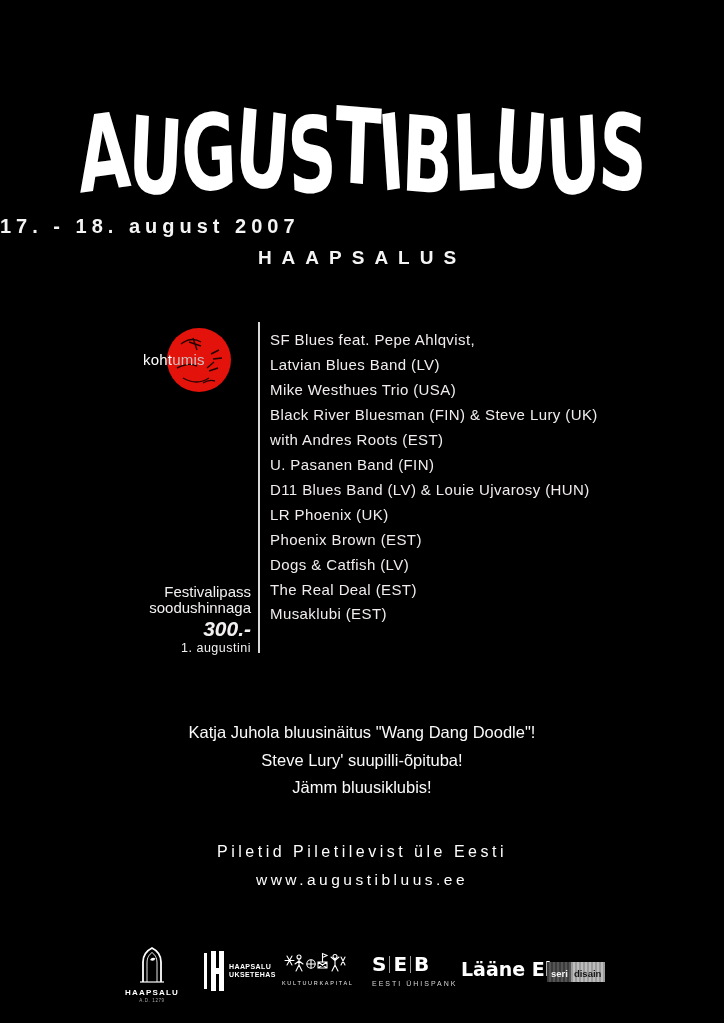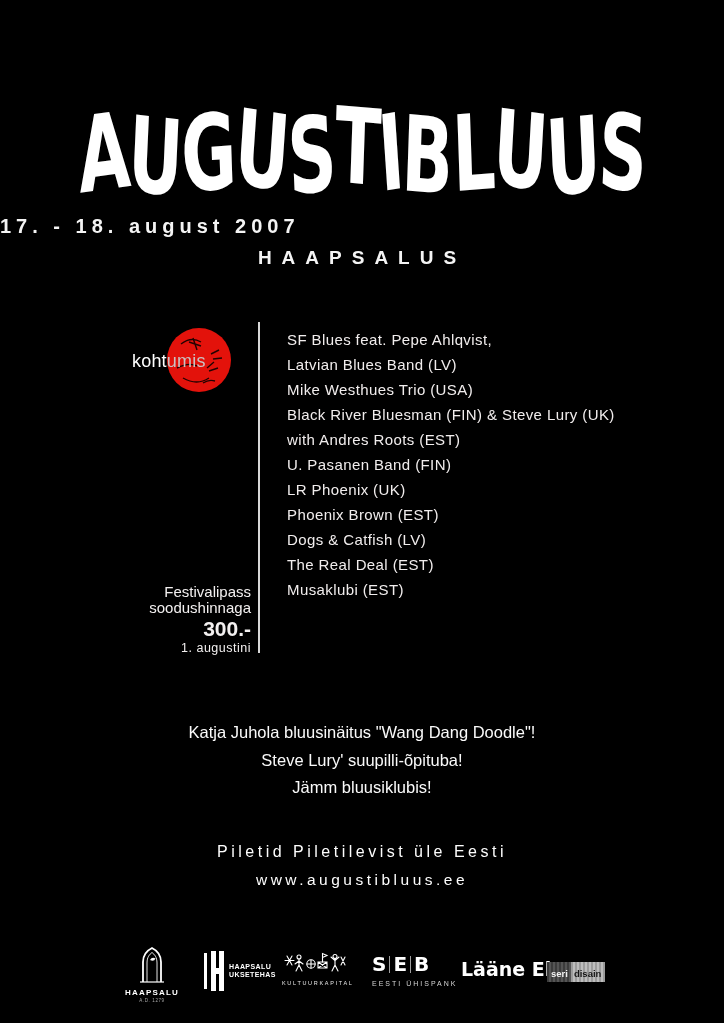--- a/index.html
+++ b/index.html
@@ -36,42 +36,42 @@
     position:absolute;top:247px;left:0;width:100%;text-align:center;
     font-size:19px;font-weight:bold;letter-spacing:10px;color:#f4f4f4;
   }
   
   .red-circle{
     position:absolute;left:167px;top:328px;width:64px;height:64px;
     border-radius:50%;background:#e3120b;
   }
   .circle-grunge{position:absolute;left:0;top:0;}
   .kohtumis{
-    position:absolute;left:132px;top:351px;font-size:18px;
+    position:absolute;left:143px;top:351px;font-size:15px;
     letter-spacing:0.2px;white-space:nowrap;
   }
   .kohtumis .pre{color:#ffffff;}
   .kohtumis .suf{color:#c9c2c2;}
   
   .divider{
     position:absolute;left:258px;top:322px;width:1.5px;height:331px;
     background:#d8d8d8;
   }
-  .lineup{position:absolute;left:287px;top:328px;}
+  .lineup{position:absolute;left:270px;top:328px;}
   .lineup-row{
     font-size:15px;line-height:24.95px;color:#f1eded;letter-spacing:0.4px;
     white-space:nowrap;
   }
   
   .pass{
     position:absolute;right:473px;top:584px;text-align:right;color:#f3f0f0;
     white-space:nowrap;
   }
   .pass .l{font-size:15px;line-height:16px;}
-  .pass .price{font-size:21px;font-weight:bold;line-height:23px;margin-top:1px;}
+  .pass .price{font-size:21px;font-weight:bold;line-height:23px;margin-top:1px;font-style:italic;}
   .pass .dl{font-size:12.5px;line-height:16px;letter-spacing:0.5px;}
   
   .events{position:absolute;top:719px;left:0;width:100%;text-align:center;}
   .event-line{font-size:16.5px;line-height:27.5px;color:#fafafa;}
   
   .tickets1{
     position:absolute;top:843px;left:0;width:100%;text-align:center;
     font-size:16px;letter-spacing:3.5px;color:#fdfdfd;
   }
   .tickets2{
@@ -130,20 +130,21 @@
   </div>
 
   <div class="divider"></div>
   <div class="lineup">
       <div class="lineup-row">SF Blues feat. Pepe Ahlqvist,</div>
       <div class="lineup-row">Latvian Blues Band (LV)</div>
       <div class="lineup-row">Mike Westhues Trio (USA)</div>
       <div class="lineup-row">Black River Bluesman (FIN) &amp; Steve Lury (UK)</div>
       <div class="lineup-row">with Andres Roots (EST)</div>
       <div class="lineup-row">U. Pasanen Band (FIN)</div>
+      <div class="lineup-row">D11 Blues Band (LV) &amp; Louie Ujvarosy (HUN)</div>
       <div class="lineup-row">LR Phoenix (UK)</div>
       <div class="lineup-row">Phoenix Brown (EST)</div>
       <div class="lineup-row">Dogs &amp; Catfish (LV)</div>
       <div class="lineup-row">The Real Deal (EST)</div>
       <div class="lineup-row">Musaklubi (EST)</div>
     </div>
 
   <div class="pass">
     <div class="l">Festivalipass</div>
     <div class="l">soodushinnaga</div>

